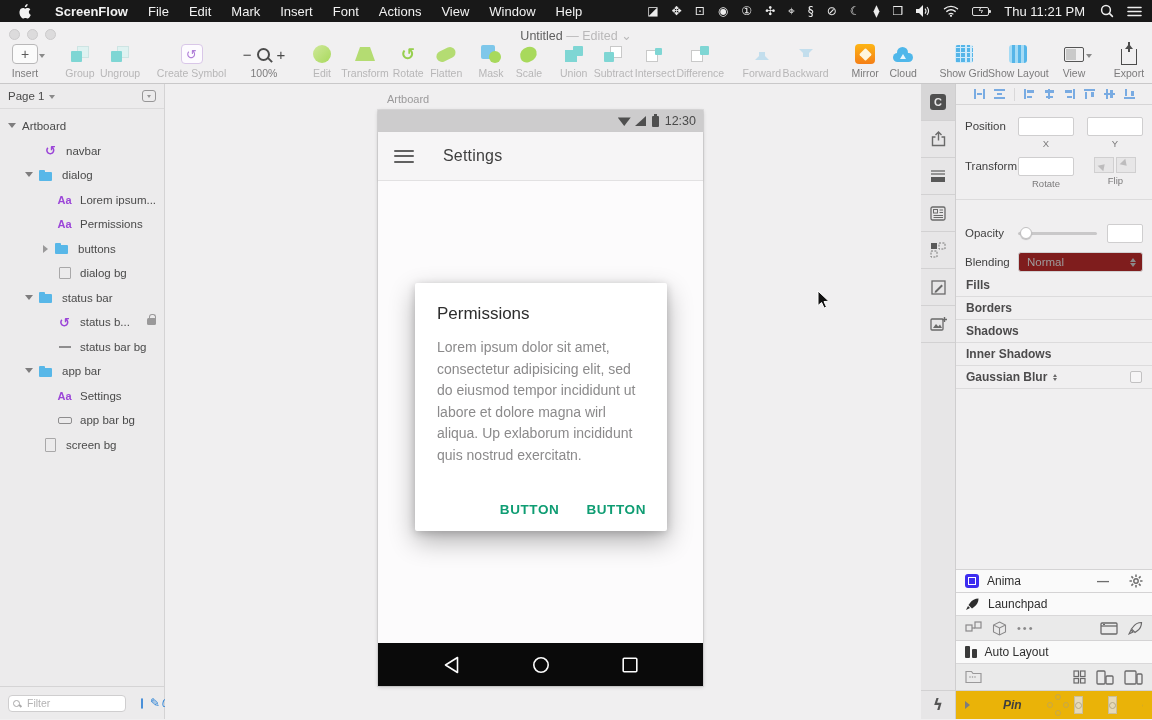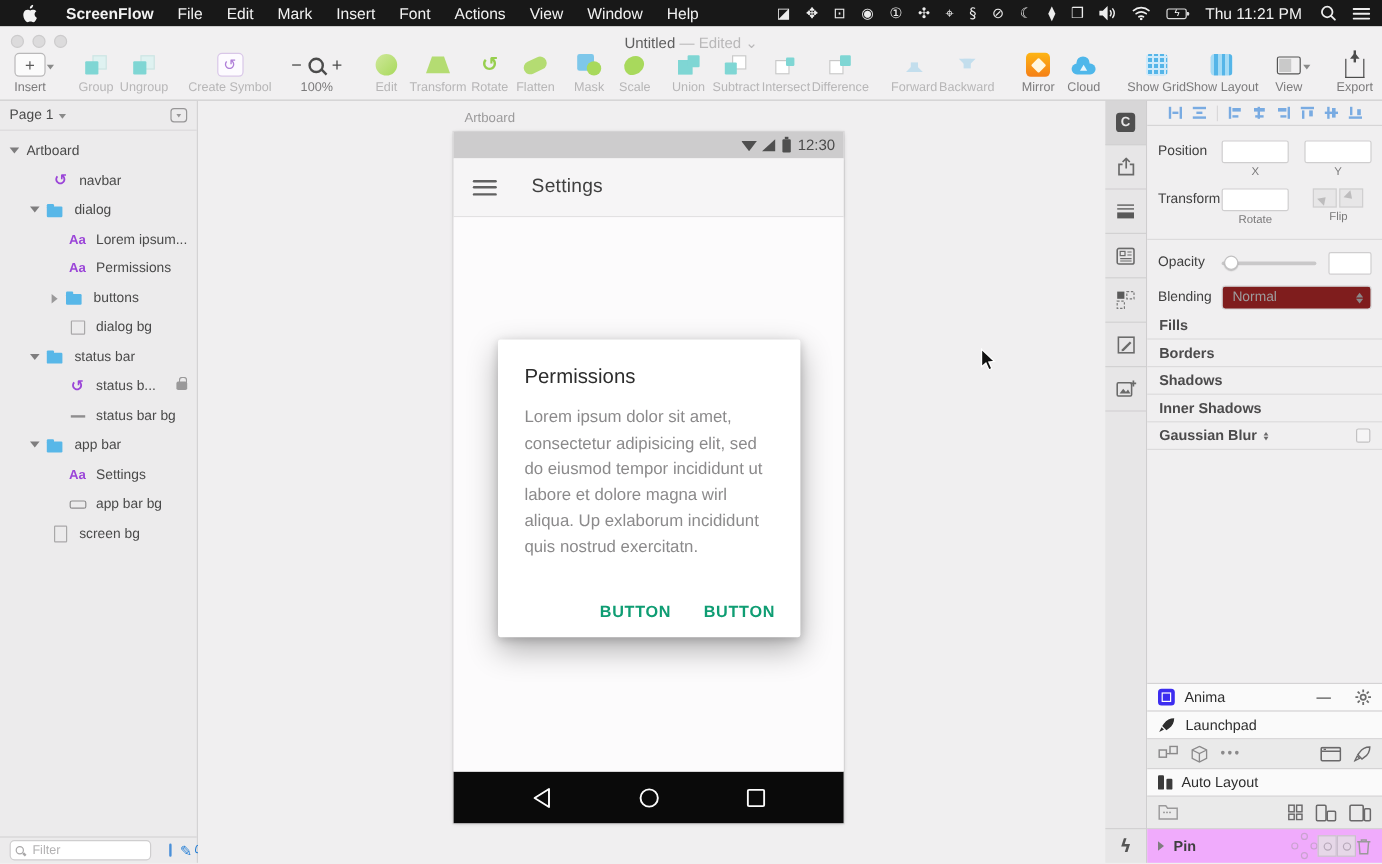--- a/index.html
+++ b/index.html
@@ -103,21 +103,21 @@
   .lic.folder::after { content:""; position:absolute; left:0; top:1px; width:6px; height:3px; background:#58b7e8; border-radius:1px 1px 0 0; }
   .lic.aa::after { content:"Aa"; color:#9b45d8; font-size:11px; font-weight:bold; }
   .lic.sym::after { content:"↺"; color:#9b45d8; font-size:13px; font-weight:bold; font-family:"DejaVu Sans",sans-serif; }
   .lic.hline::after { content:""; width:12px; height:2px; background:#8e8d8e; }
   .lic.hpill::after { content:""; width:12px; height:5px; border:1px solid #8e8d8e; border-radius:2px; }
   .lic.vrect::after { content:""; width:9px; height:12px; border:1px solid #a9a8a9; border-radius:1px; }
   .lic.sqr::after  { content:""; width:10px; height:10px; border:1px solid #a9a8a9; border-radius:1px; }
   .lockic { margin-left:auto; width:9px; height:8px; position:relative; }
   .lockic::before { content:""; position:absolute; left:1.5px; top:-4px; width:5px; height:5px; border:1.5px solid #9a999a; border-bottom:none; border-radius:3px 3px 0 0; }
   .lockic::after { content:""; position:absolute; left:0; top:0; width:9px; height:7px; background:#9a999a; border-radius:1.5px; }
-  .filterbar { height:22px; border-top:1px solid #d5d4d5; display:flex; align-items:center; padding:0 8px; gap:7px; }
+  .filterbar { height:33px; border-top:1px solid #d5d4d5; display:flex; align-items:center; padding:0 8px; gap:7px; }
   .filterinput { width:118px; height:17px; border:1px solid #cfcecf; border-radius:4px; background:#fff; font-size:10.5px; padding-left:18px; color:#4a4a4a; }
   .filterinput::placeholder { color:#b3b2b3; }
   .fmag { position:absolute; margin-left:5px; width:7px; height:7px; border:1.5px solid #a9a8a9; border-radius:50%; }
   .fmag::after { content:""; position:absolute; width:3px; height:1.5px; background:#a9a8a9; right:-3px; bottom:-1px; transform:rotate(45deg); }
   .fpages { width:11px; height:11px; border:1.5px solid #4a90d9; border-radius:2px; box-shadow:3px -3px 0 -1px #4a90d9; margin-left:8px; }
   .fpencil { color:#1f7bd4; font-size:12px; display:flex; align-items:center; gap:2px; }
   .fcount { font-size:10px; color:#1f7bd4; font-style:italic; }
 
   
   .canvas { flex:1; position:relative; background:#f0eff0; overflow:hidden; }
@@ -164,21 +164,21 @@
   .sublab { font-size:9.5px; color:#7a797a; margin-top:2px; }
   .fgap { width:14px; } 
   .locksm { width:9px; height:8px; position:relative; margin-top:6px; opacity:.6; }
   .locksm::before { content:""; position:absolute; left:1.5px; top:-3.5px; width:4px; height:4px; border:1.2px solid #8a898a; border-bottom:none; border-radius:2.5px 2.5px 0 0; }
   .locksm::after { content:""; position:absolute; left:0; top:0; width:8px; height:6px; border:1.2px solid #8a898a; border-radius:1px; background:#e9e8e9; }
   .flipgrp { display:flex; gap:2px; }
   .flipbtn { width:20px; height:16px; background:#e7e6e7; border:1px solid #d0cfd0; display:flex; align-items:center; justify-content:center; }
   .flipbtn span { border:4px solid transparent; border-bottom:6px solid #bdbcbd; transform:rotate(45deg); }
   .flipbtn.r span { transform:rotate(135deg); }
   .hr { height:1px; background:#dcdbdc; margin-top:10px; }
-  .sliderrow { align-items:center; height:26px; margin-top:6px; }
+  .sliderrow { align-items:center; height:26px; margin-top:20px; }
   .slider { flex:1; height:3px; background:#c9c8c9; border-radius:2px; position:relative; margin-right:10px; }
   .knob { position:absolute; left:2px; top:-5px; width:12px; height:12px; border-radius:50%; background:#fff; border:1px solid #c2c1c2; box-shadow:0 1px 1px rgba(0,0,0,.2); }
   .ifield.small { width:36px; flex:none; }
   .selectbox { flex:1; height:20px; background:#7f1d1d; border:1px solid #d2d1d2; border-radius:3px; display:flex; align-items:center; padding:0 6px 0 8px; font-size:11.5px; color:#9e9d9e; }
   .selchev { margin-left:auto; display:flex; flex-direction:column; gap:1px; }
   .selchev i { border:3px solid transparent; }
   .selchev i.u { border-bottom:4px solid #8a898a; }
   .selchev i.d { border-top:4px solid #8a898a; }
   .section { height:23px; border-bottom:1px solid #dcdbdc; display:flex; align-items:center; padding:0 10px; font-size:12px; font-weight:bold; color:#4c4b4c; }
   .section:first-of-type { border-top:1px solid #dcdbdc; margin-top:10px; }
@@ -194,21 +194,21 @@
   .ptools { height:25px; background:#eaeaea; border-top:1px solid #d9d8d9; display:flex; align-items:center; padding:0 9px; gap:10px; color:#8a898a; }
   .animalogo { width:14px; height:14px; background:#3d2df0; border-radius:3px; display:flex; align-items:center; justify-content:center; }
   .animalogo::after { content:""; width:6px; height:6px; border:1.6px solid #fff; }
   .pmini { margin-left:auto; color:#6d6d6d; font-size:12px; font-weight:bold; }
   .pgear { margin-left:12px; }
   .alogo { display:flex; gap:1.5px; }
   .alogo i { width:5px; height:12px; background:#3a3a3a; border-radius:1px; display:block; }
   .alogo i:last-child { height:9px; margin-top:3px; }
   .ellip { letter-spacing:2px; color:#8a898a; font-size:11px; }
   .rspacer { flex:1; }
-  .pinrow { height:29px; background:#f0abfc; border-top:1px solid #d4d3d4; display:flex; align-items:center; padding:0 9px; gap:0; }
+  .pinrow { height:29px; background:#eab308; border-top:1px solid #d4d3d4; display:flex; align-items:center; padding:0 9px; gap:25px;font-style:italic; }
   .pinlabel { font-size:12px; font-weight:bold; color:#3f3f3f; margin-left:4px; }
   .pindisc { border:4px solid transparent; border-left:5px solid #7e7d7e; }
   .pincircles { margin-left:auto; width:22px; height:22px; position:relative; opacity:.45; }
   .pincircles i { position:absolute; width:6px; height:6px; border:1.2px solid #9a999a; border-radius:50%; }
   .pincircles i:nth-child(1){ left:8px; top:0; } .pincircles i:nth-child(2){ left:0; top:8px; }
   .pincircles i:nth-child(3){ left:16px; top:8px; } .pincircles i:nth-child(4){ left:8px; top:16px; }
   .pinbox { width:16px; height:18px; border:1px solid #c3c2c3; background:#e4e3e4; display:flex; align-items:center; justify-content:center; opacity:.8; }
   .pinbox::after { content:""; width:5px; height:5px; border:1.2px solid #a8a7a8; border-radius:50%; }
   svg.gico { display:block; }
 </style>

